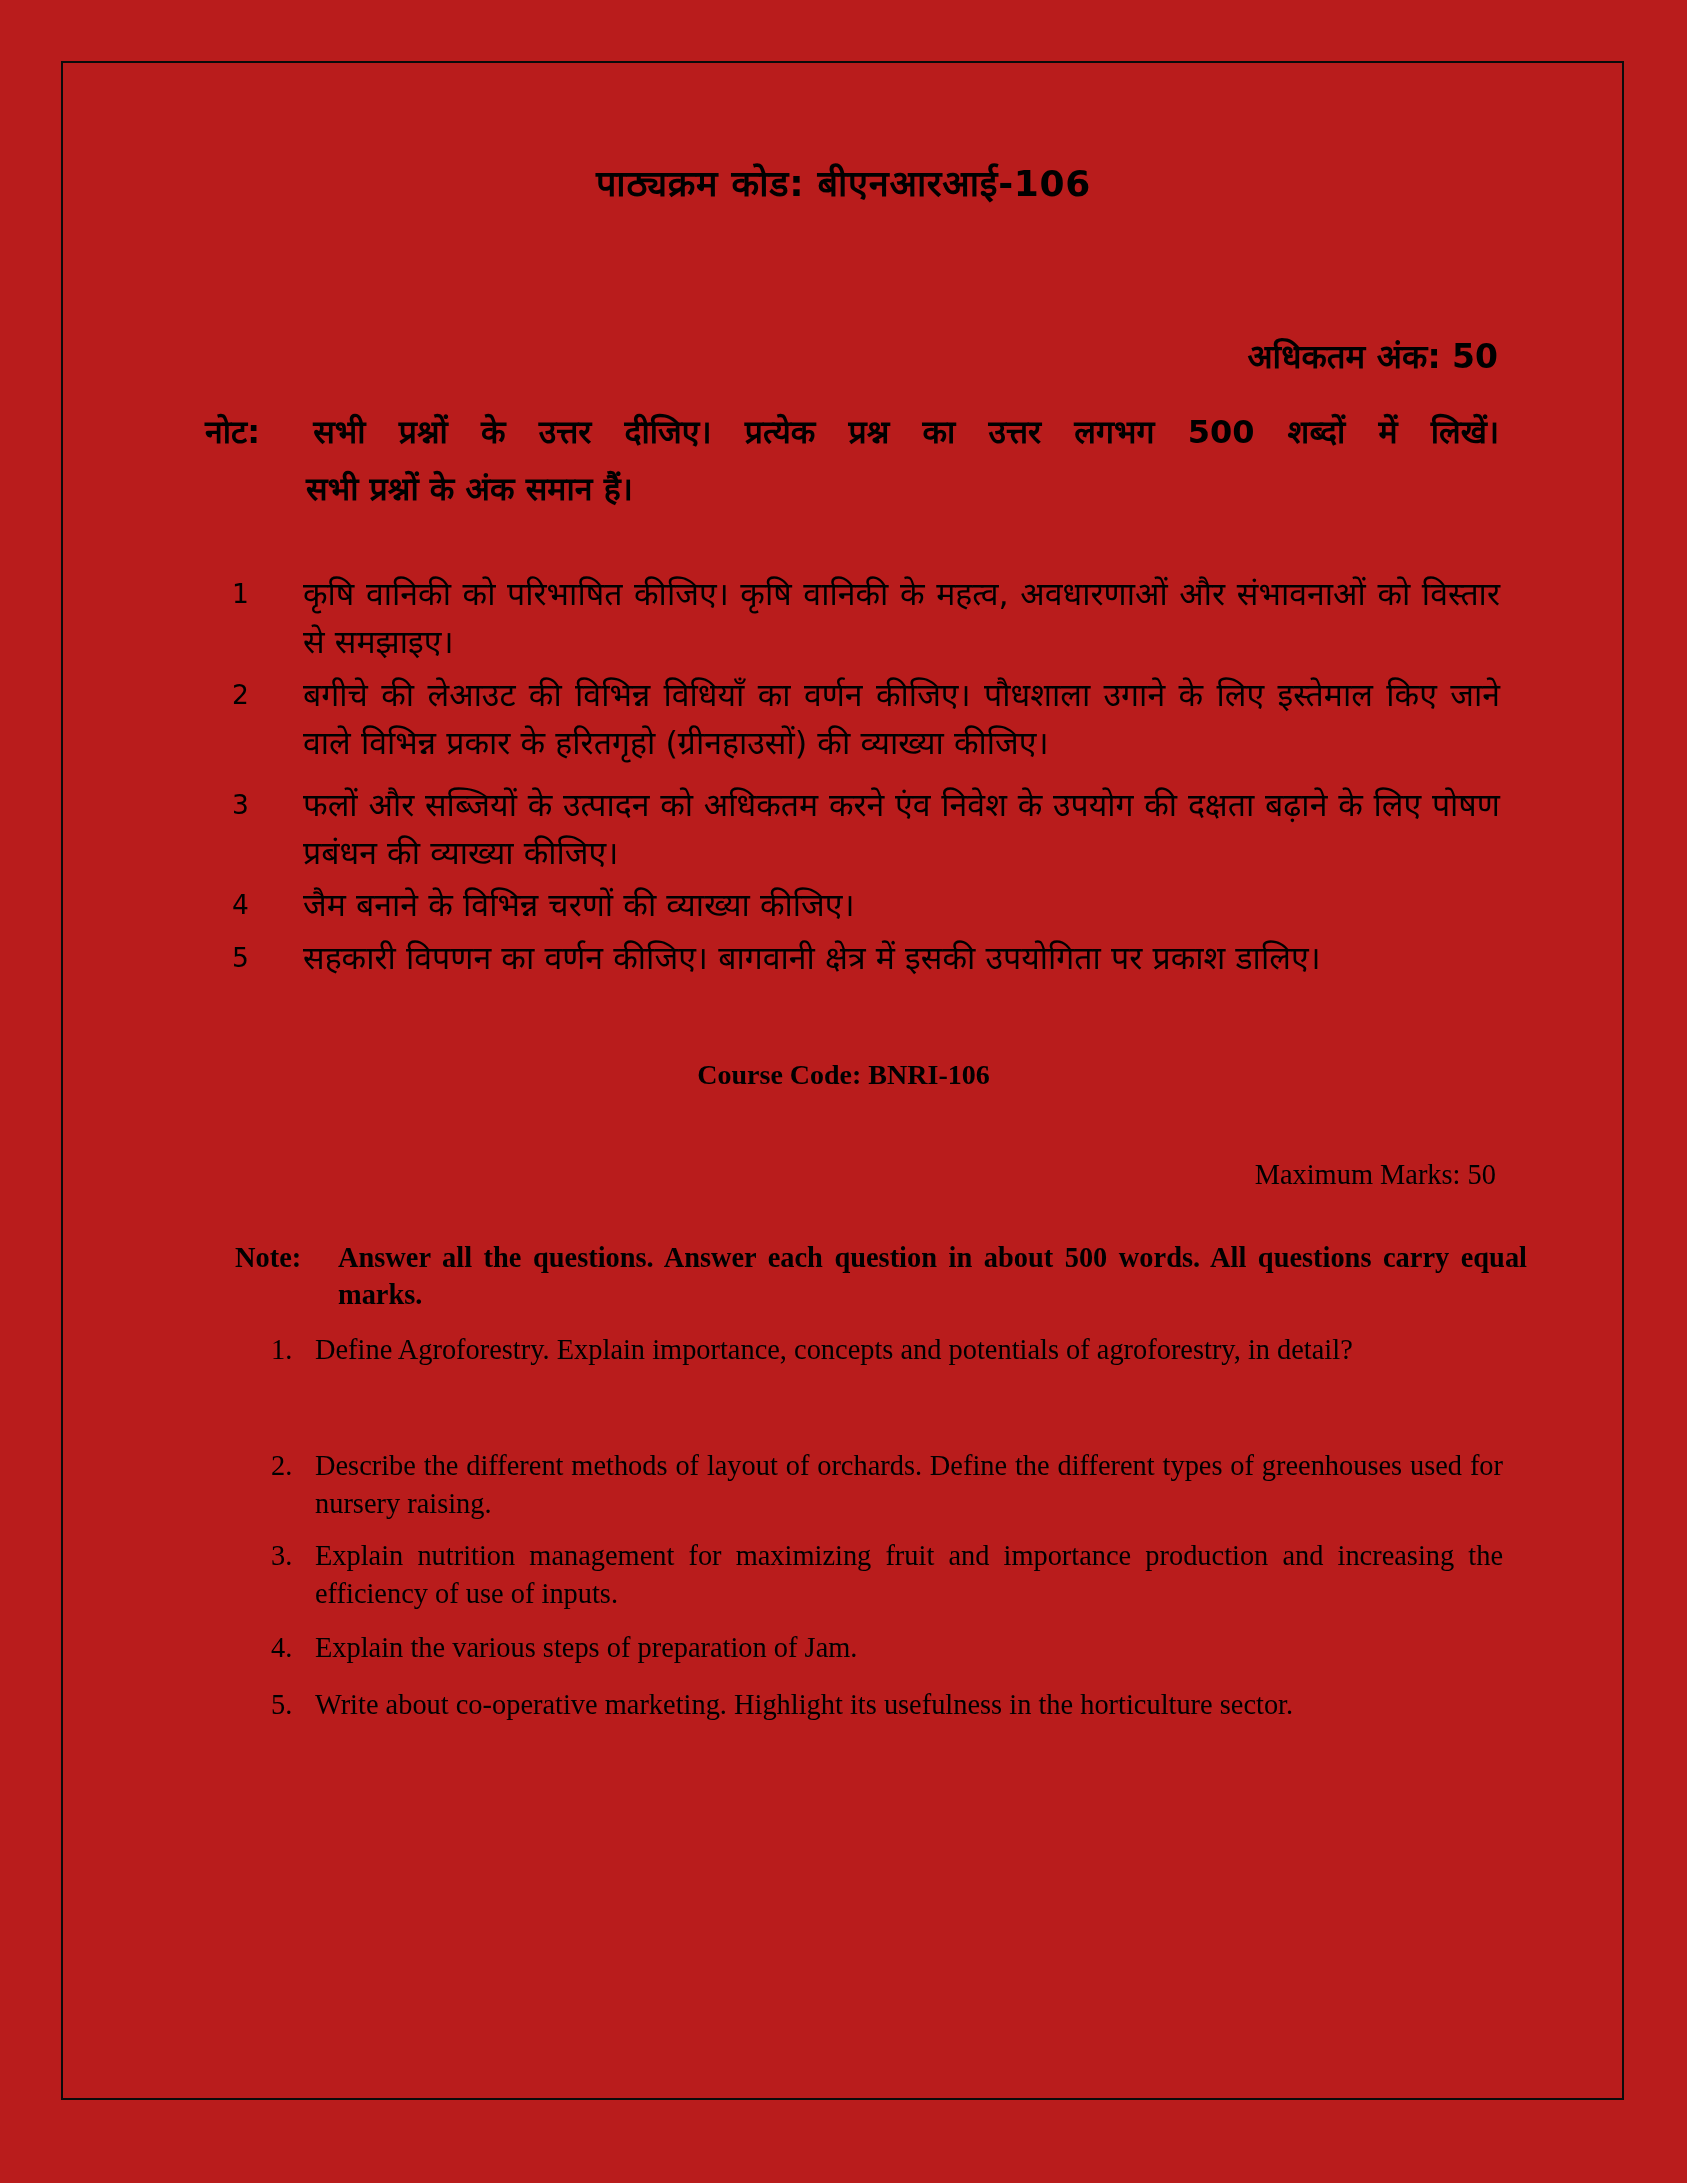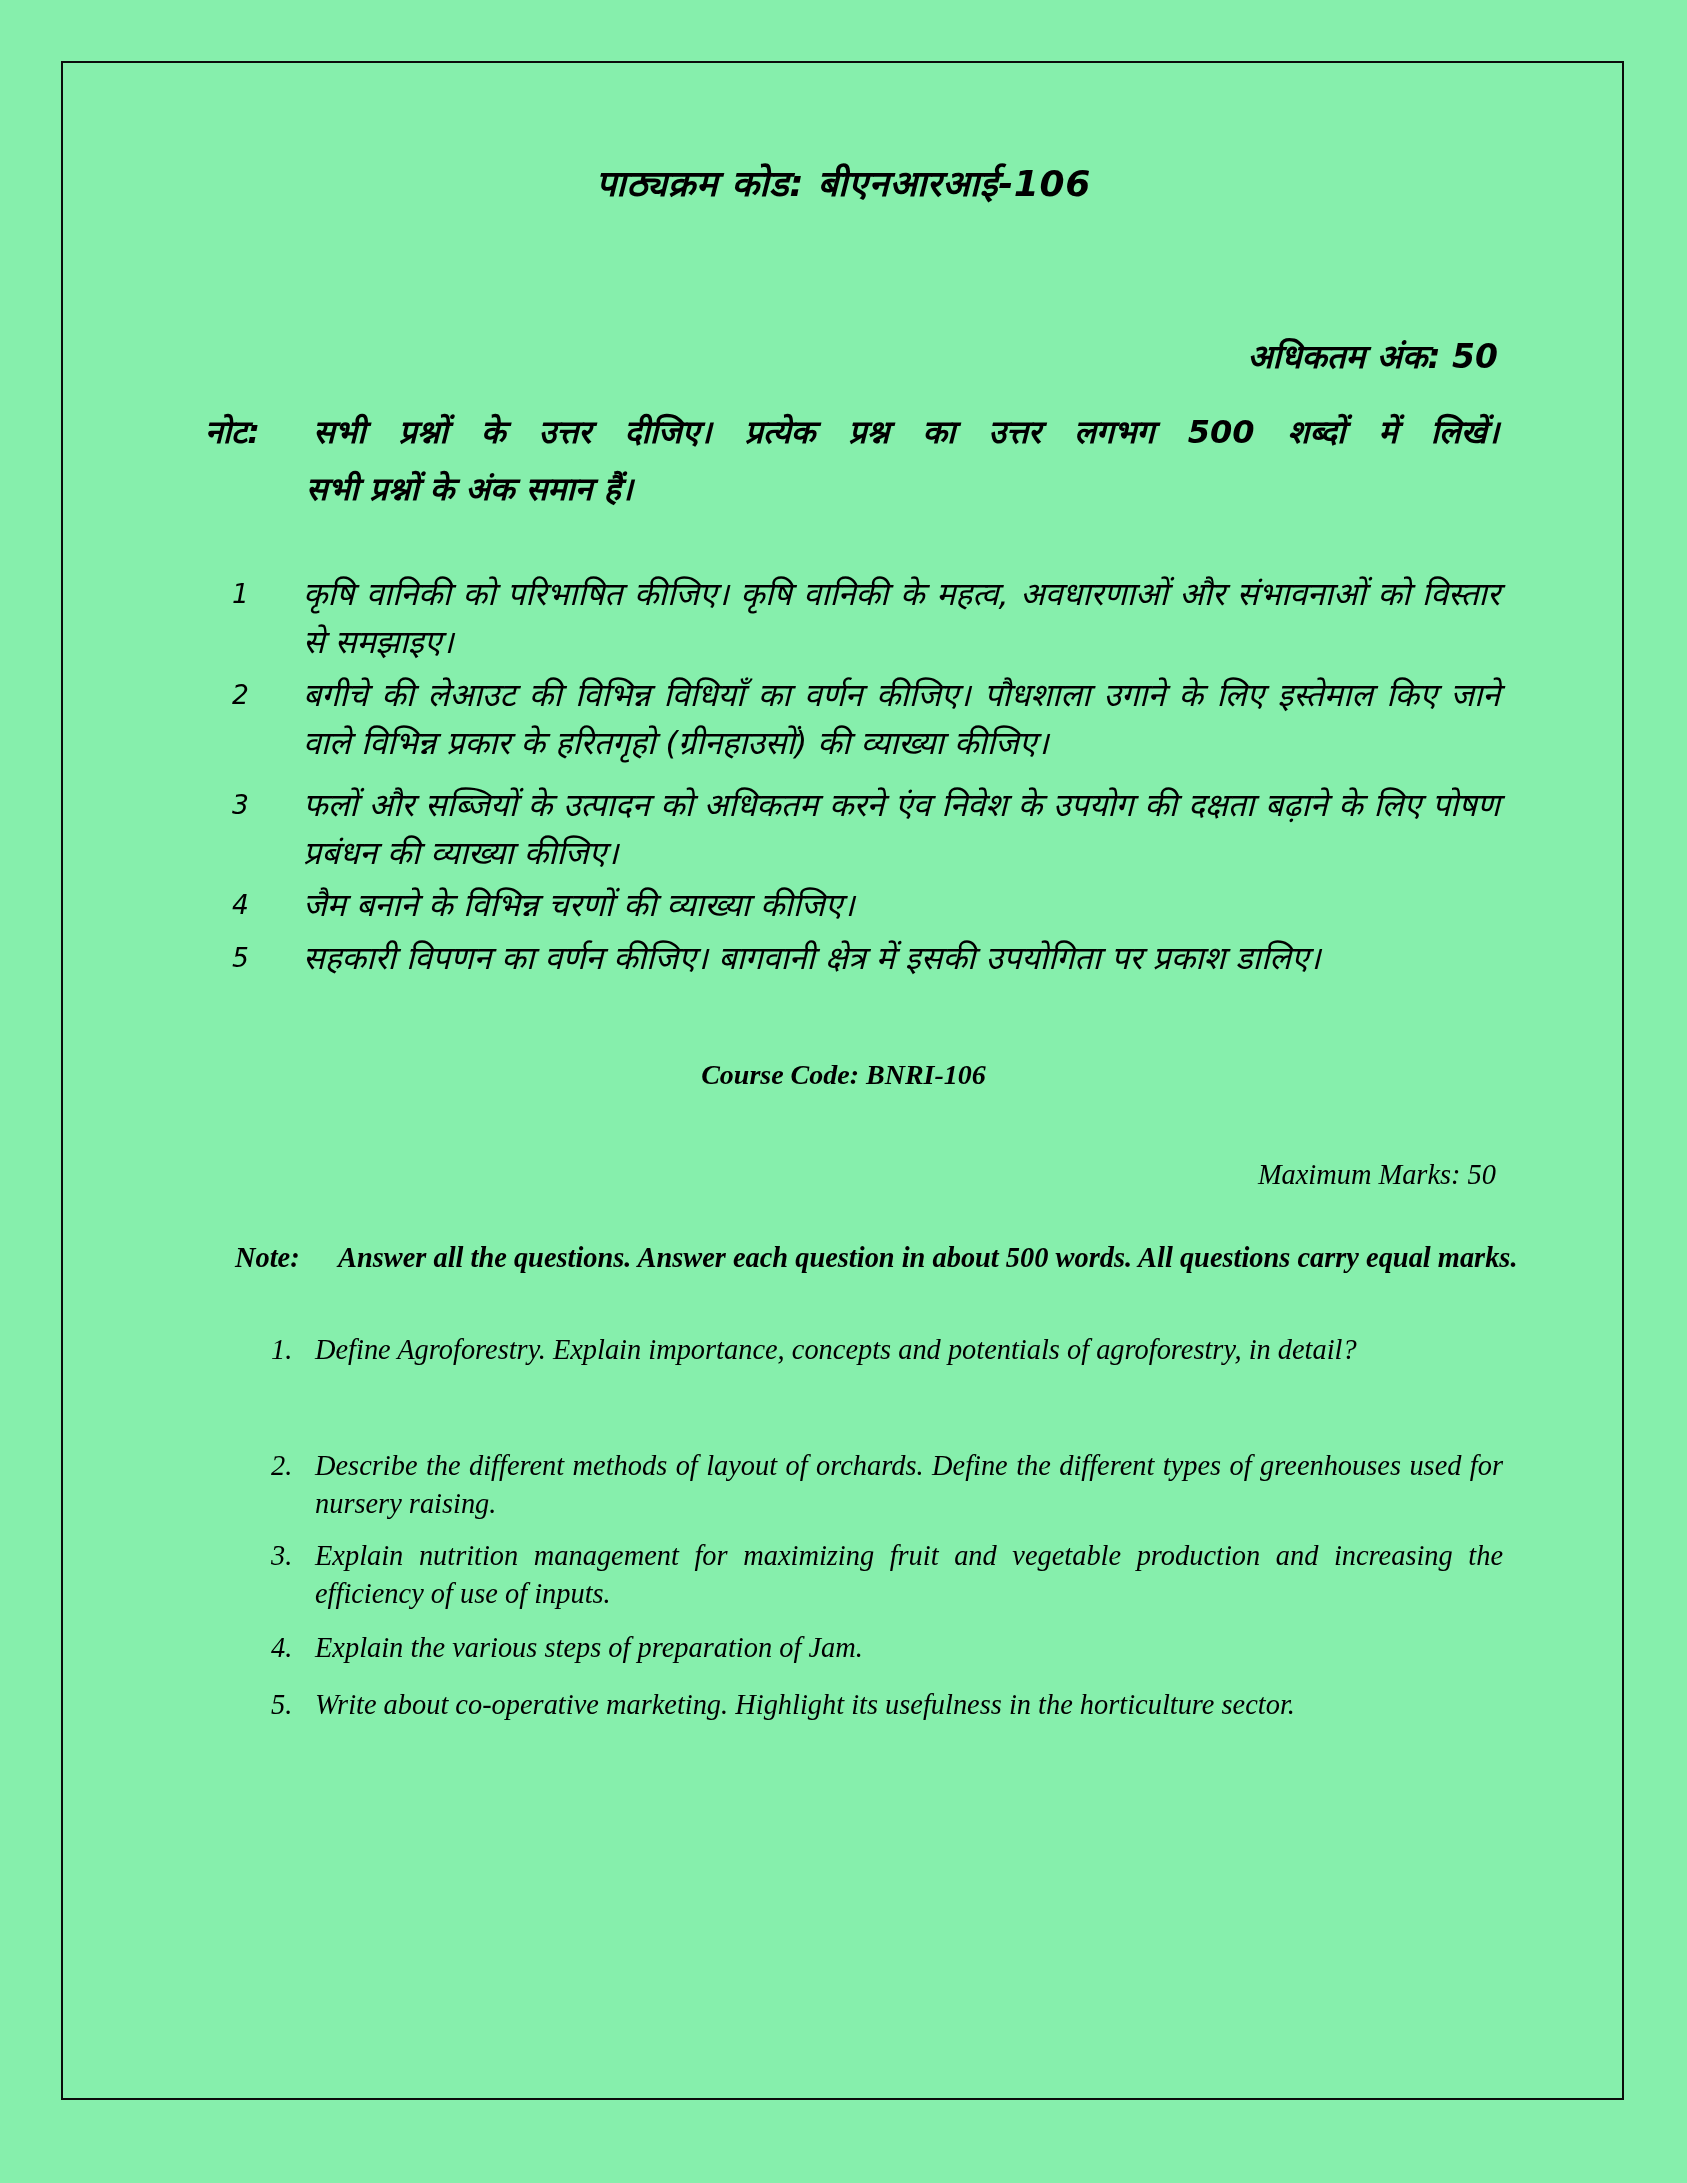--- a/index.html
+++ b/index.html
@@ -4,24 +4,23 @@
 <style>
   html, body {
     margin: 0;
     padding: 0;
     background: #ffffff;
   }
   #page {
     position: relative;
     width: 1687px;
     height: 2183px;
-    background: #86efac;
+    background: #b91c1c;
     color: #000000;
     overflow: hidden;
-    font-style: italic;
   }
   .abs { position: absolute; }
   .hi { font-family: "DejaVu Sans", sans-serif; }
   .en { font-family: "Liberation Serif", serif; }
   .center { left: 0; width: 1687px; text-align: center; }
 
   #border-frame {
     position: absolute;
     left: 61px;
     top: 61px;
@@ -180,21 +179,21 @@
     <div class="q-text">Define Agroforestry. Explain importance, concepts and potentials of agroforestry, in detail?</div>
   </div>
 
   <div class="abs en en-question" style="top:1447px;">
     <span class="q-num">2.</span>
     <div class="q-text">Describe the different methods of layout of orchards. Define the different types of greenhouses used for nursery raising.</div>
   </div>
 
   <div class="abs en en-question" style="top:1537px;">
     <span class="q-num">3.</span>
-    <div class="q-text">Explain nutrition management for maximizing fruit and vegetable production and increasing the efficiency of use of inputs.</div>
+    <div class="q-text">Explain nutrition management for maximizing fruit and importance production and increasing the efficiency of use of inputs.</div>
   </div>
 
   <div class="abs en en-question" style="top:1629px;">
     <span class="q-num">4.</span>
     <div class="q-text">Explain the various steps of preparation of Jam.</div>
   </div>
 
   <div class="abs en en-question" style="top:1686px;">
     <span class="q-num">5.</span>
     <div class="q-text">Write about co-operative marketing. Highlight its usefulness in the horticulture sector.</div>

